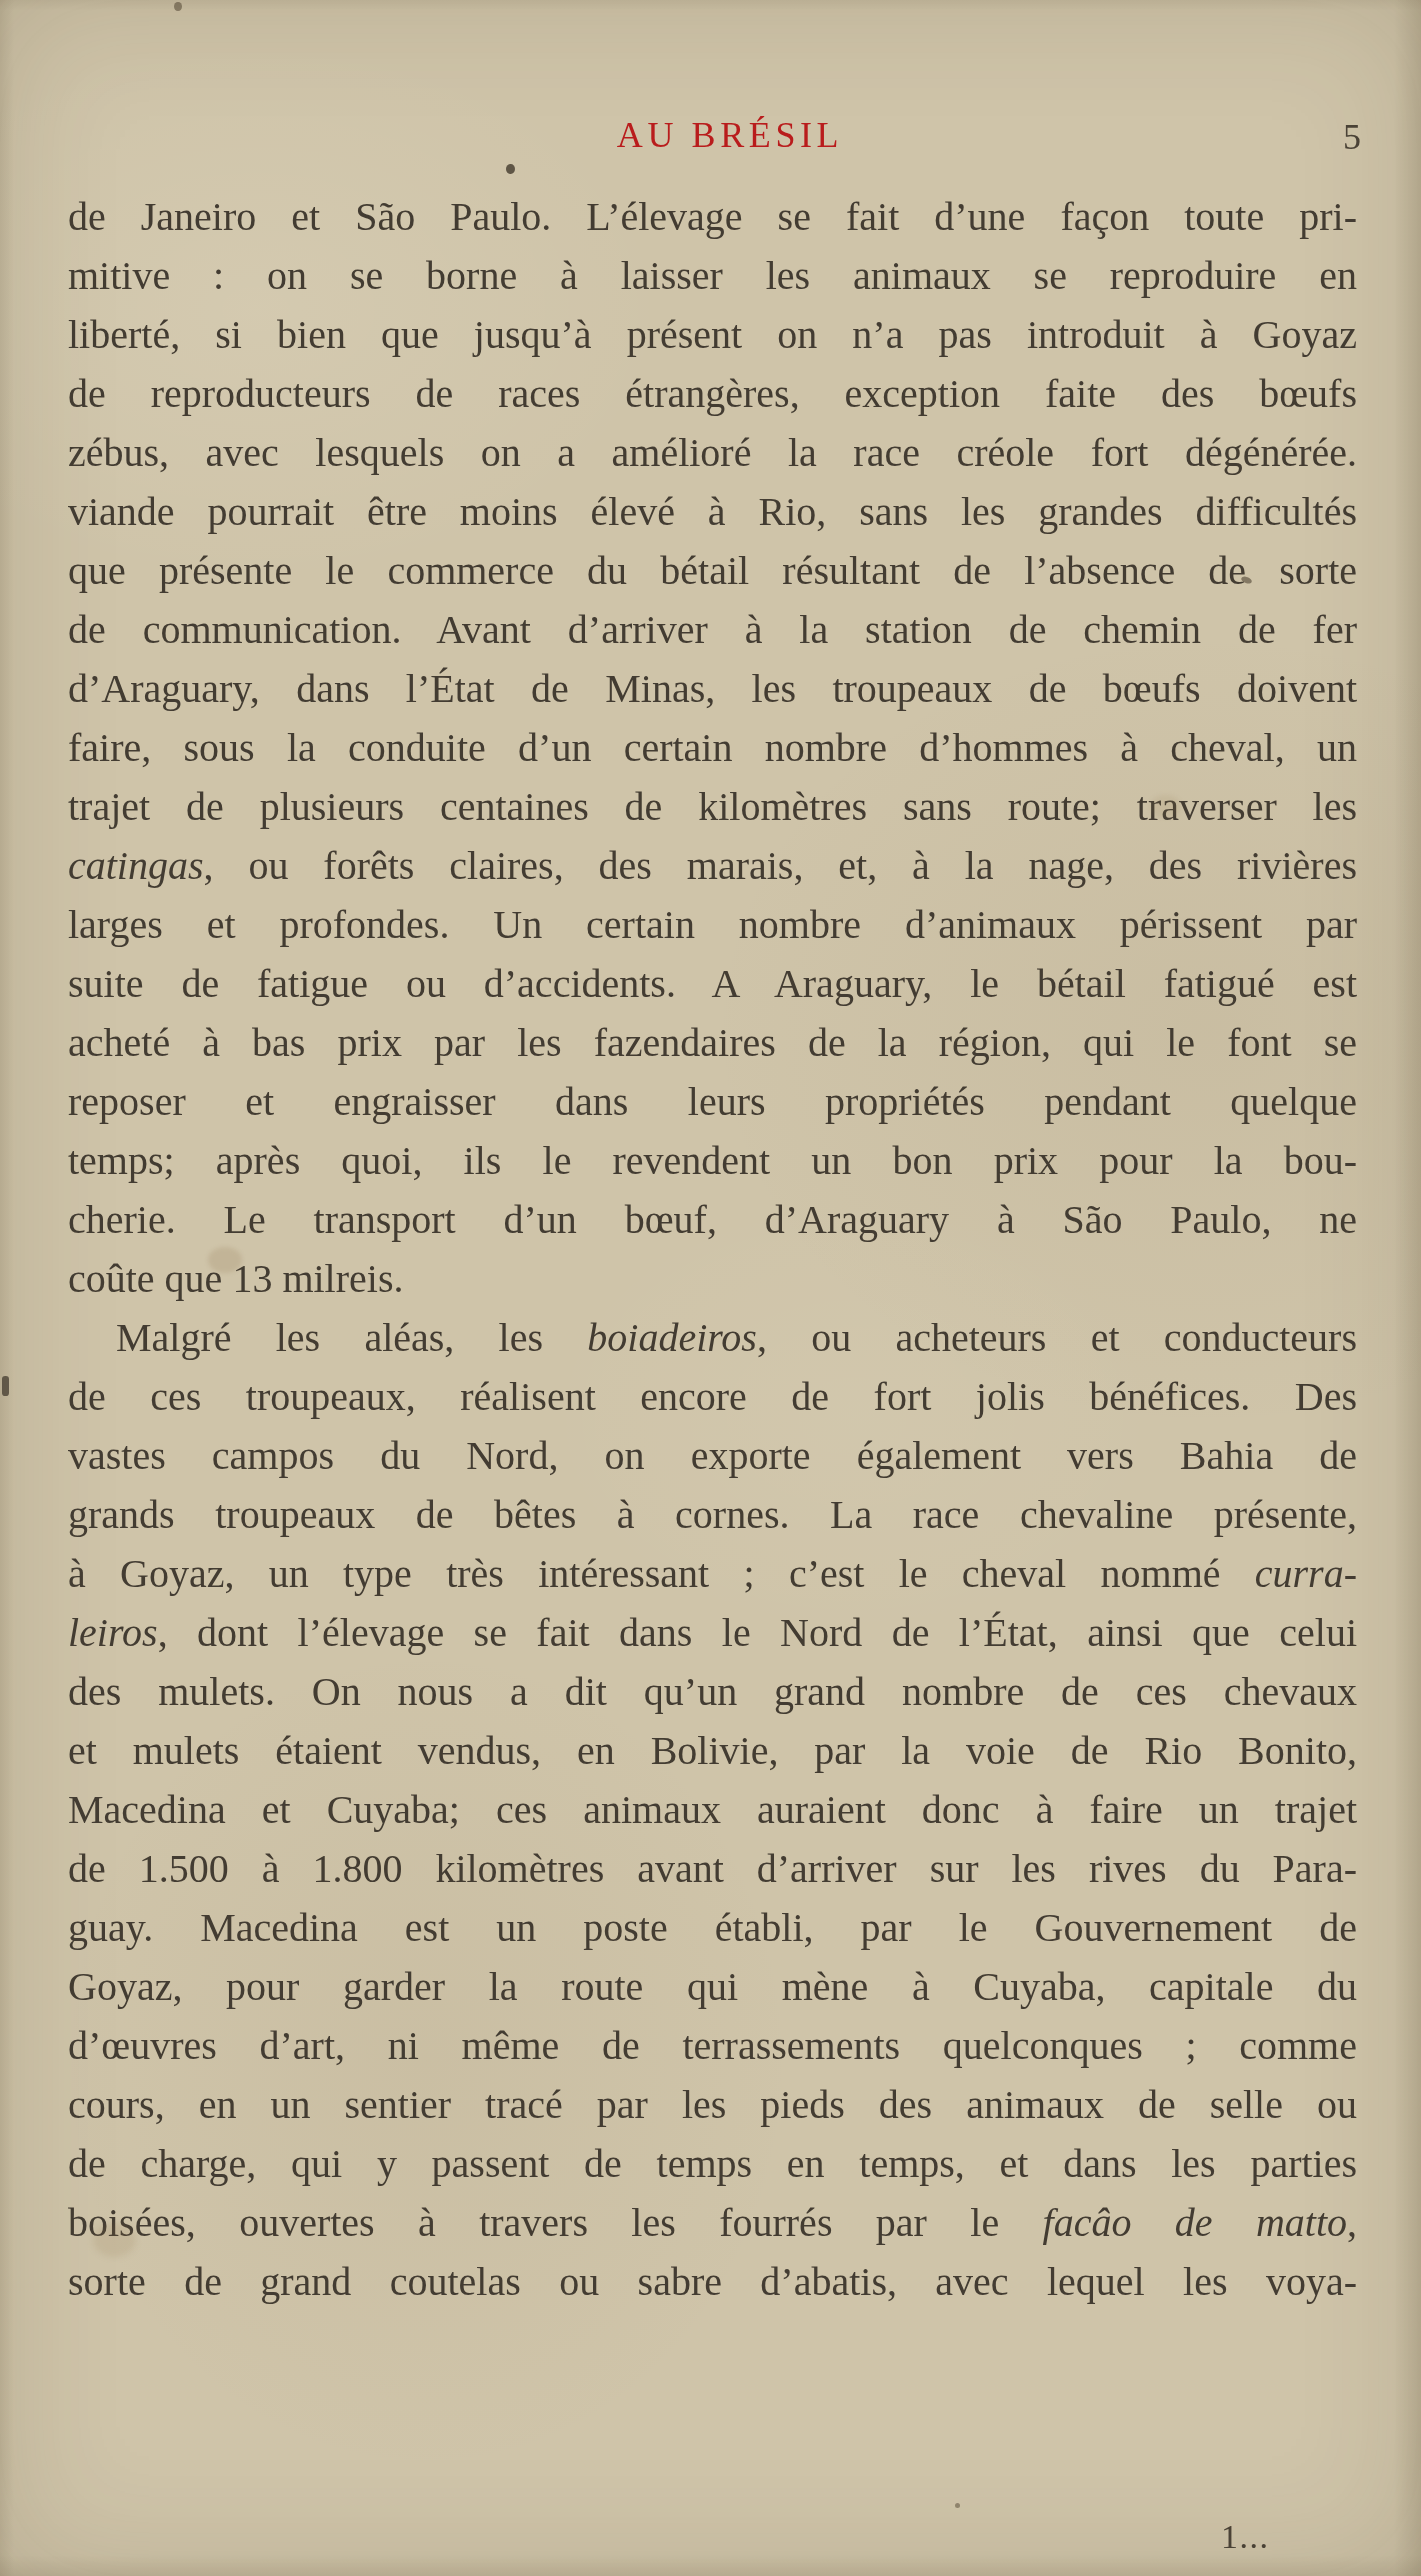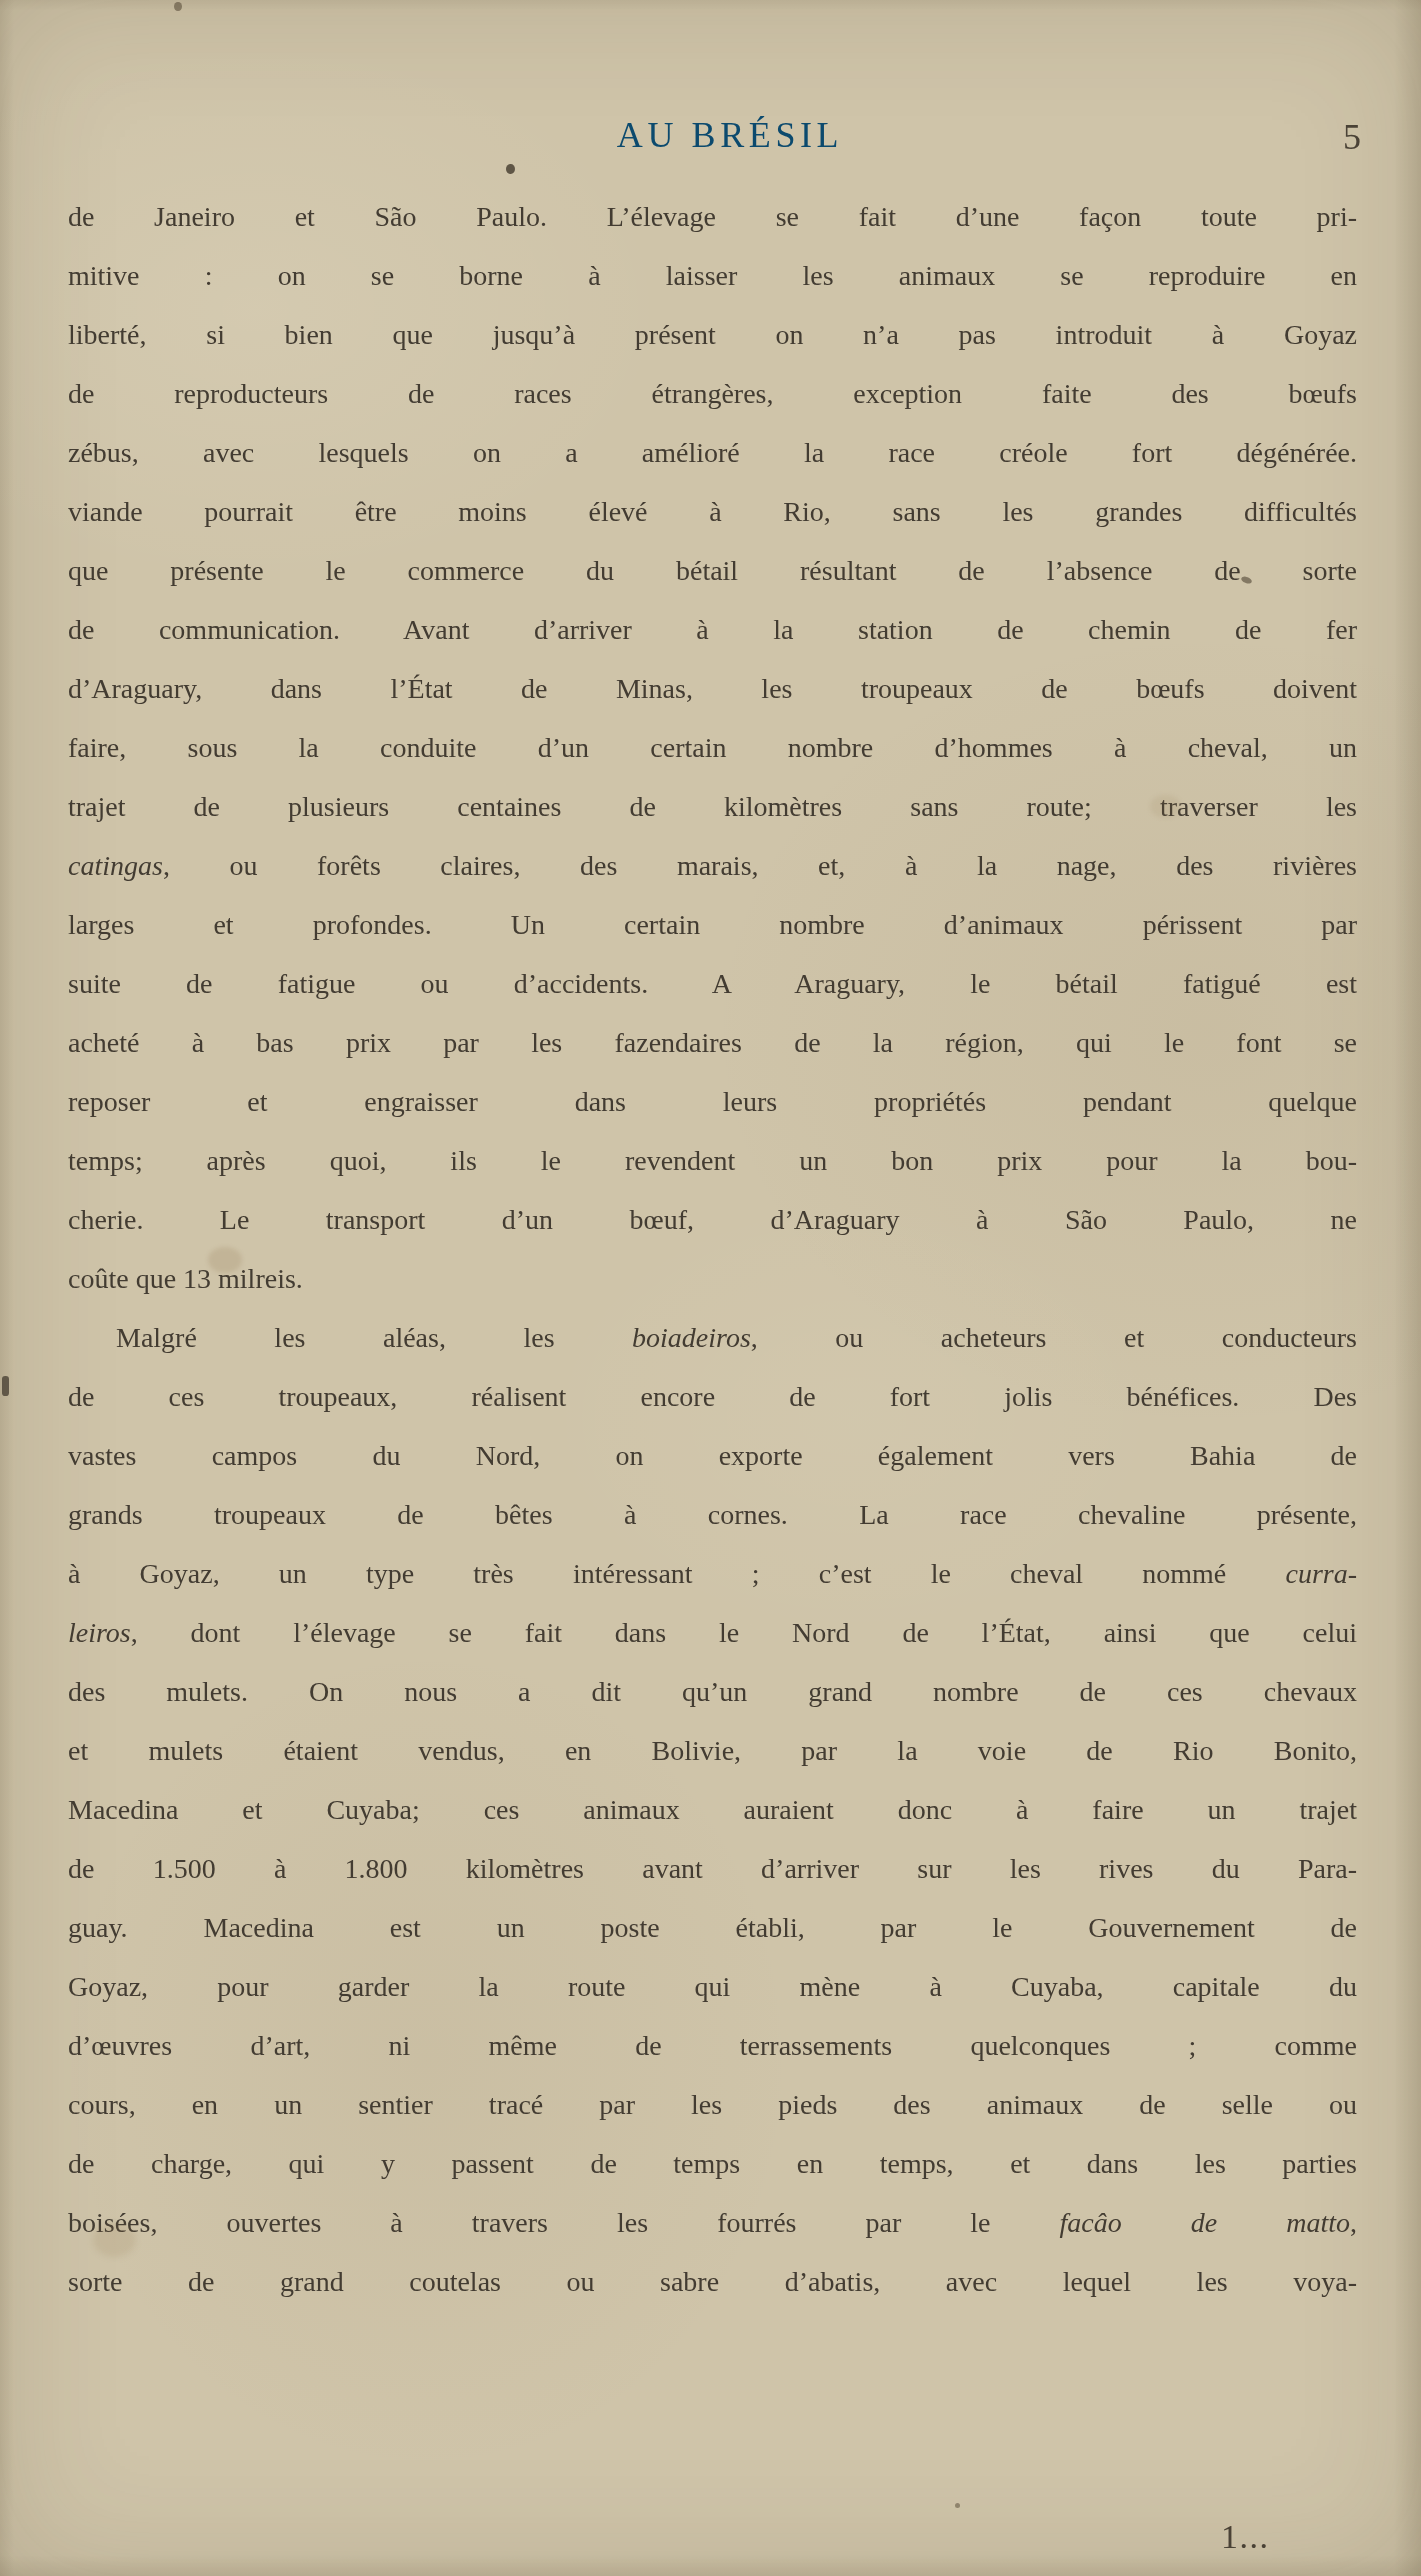--- a/index.html
+++ b/index.html
@@ -28,35 +28,35 @@
     box-shadow: inset 0 0 124px rgba(62,48,26,0.16);
   }
   .running-head {
     position: absolute;
     top: 114px;
     left: 730px;
     transform: translateX(-50%);
     font-size: 36px;
     letter-spacing: 4.6px;
     white-space: nowrap;
-    color: #0c4a6e;
+    color: #b91c1c;
   }
   .page-number {
     position: absolute;
     top: 116px;
     left: 1343px;
     font-size: 36px;
     color: #4a4236;
   }
   .text-block {
     position: absolute;
     top: 187px;
     left: 68px;
     width: 1289px;
-    font-size: 28px;
+    font-size: 40px;
     line-height: 59px;
   }
   .text-line {
     text-align: justify;
     text-align-last: justify;
     white-space: nowrap; 
     white-space: normal;
     height: 59px;
     overflow: visible;
   }

